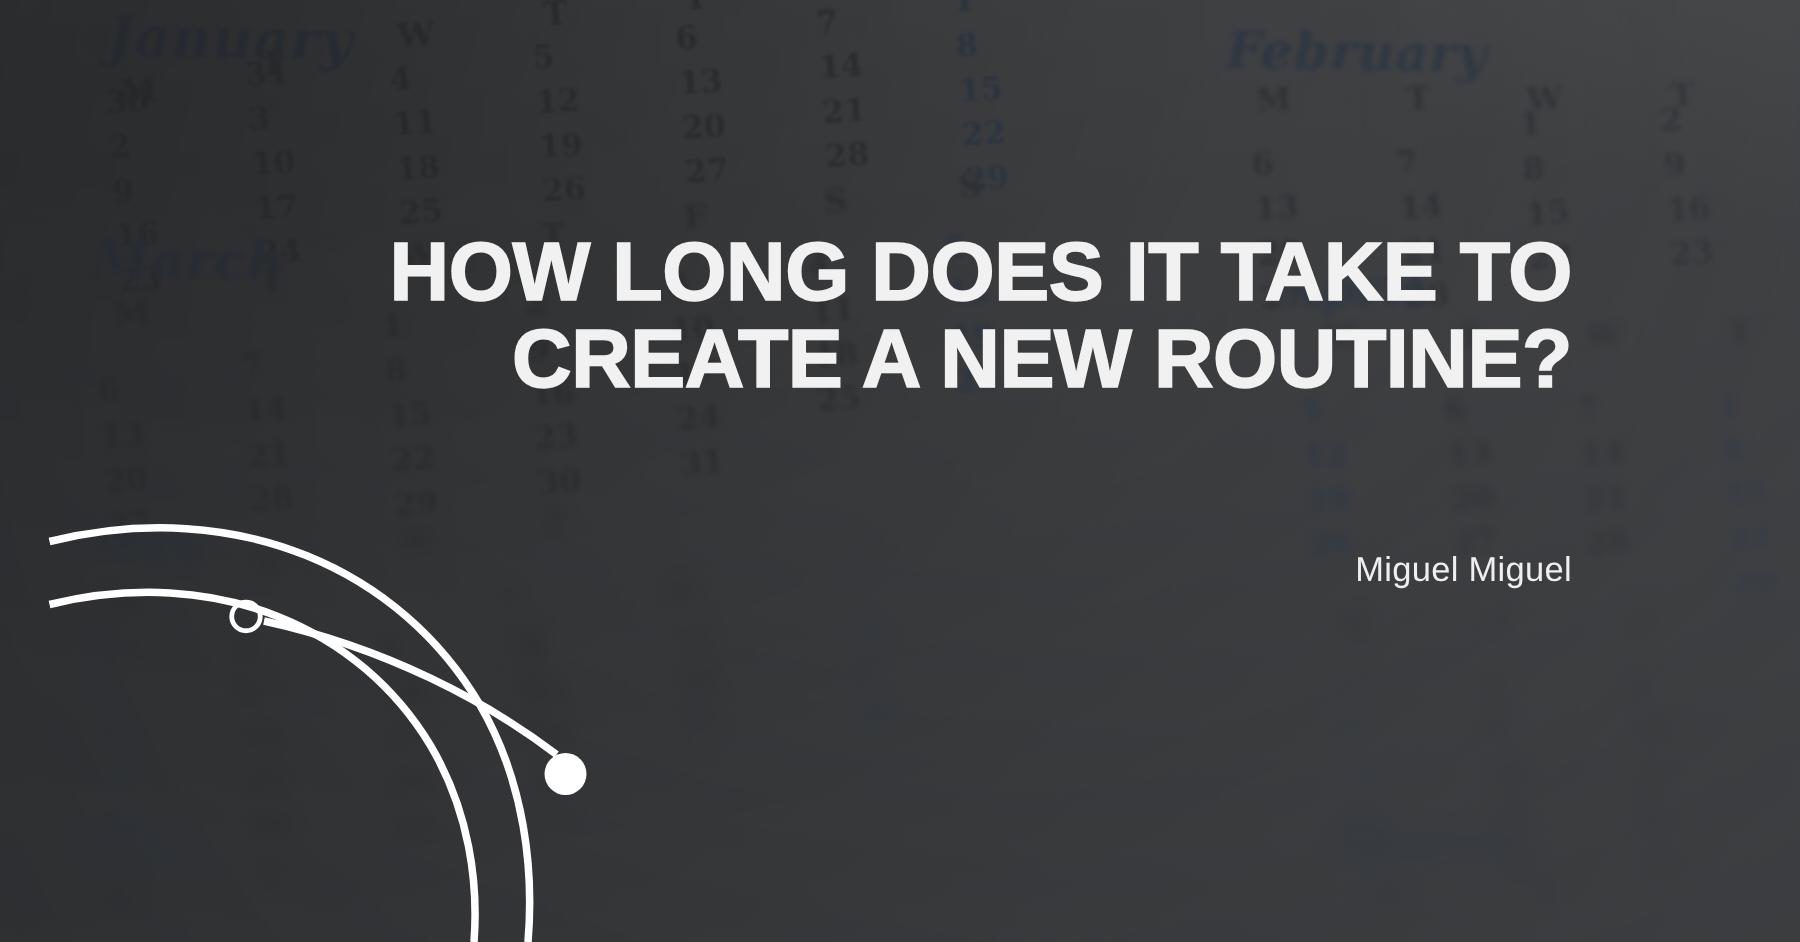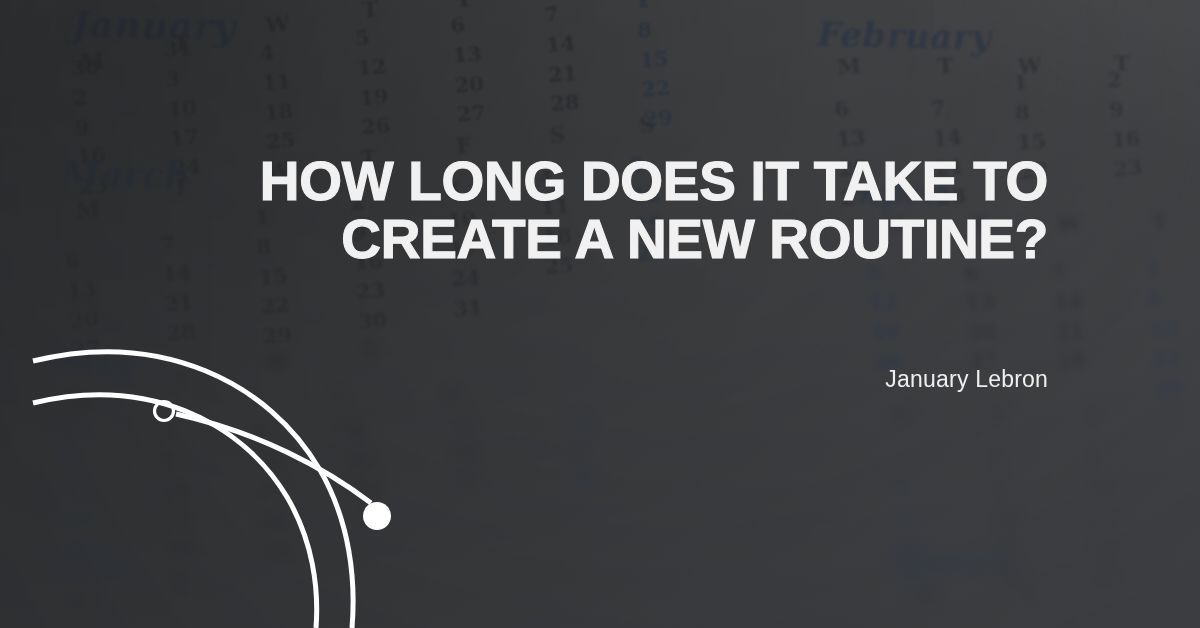--- a/index.html
+++ b/index.html
@@ -430,16 +430,16 @@
 
     <path fill="none" stroke="#ffffff" stroke-width="5" stroke-linecap="butt" d="M 176 414 C 258 432 325 468 371 503"></path>
 
     <circle cx="164" cy="411" r="9.5" fill="none" stroke="#ffffff" stroke-width="3.2"></circle>
 
     <circle cx="377" cy="516" r="14" fill="#ffffff"></circle>
   </svg>
 
   <div class="content">
     <h1 class="headline">How long does it take to create a new routine?</h1>
-    <div class="byline">January Lebron</div>
+    <div class="byline">Miguel Miguel</div>
   </div>
 
 </div>
 
 </body></html>

